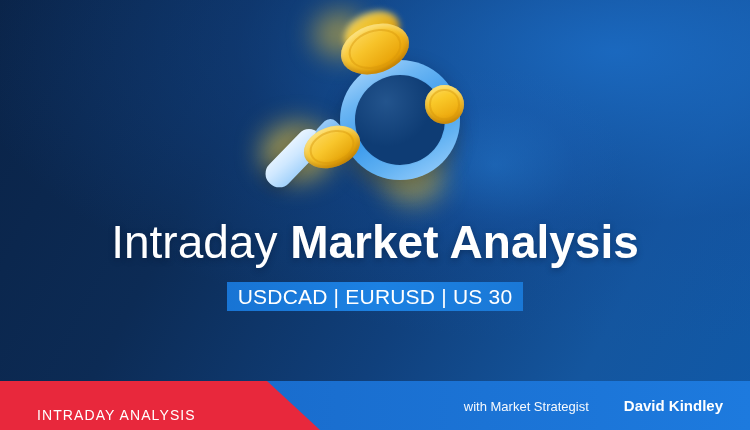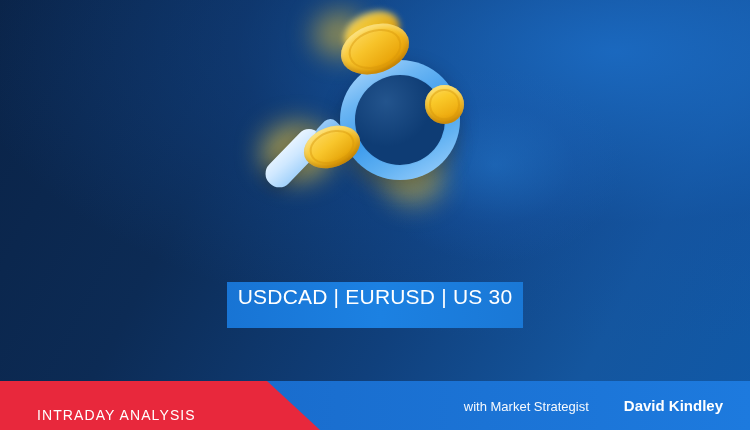--- a/index.html
+++ b/index.html
@@ -81,21 +81,21 @@
   
   .headline{
     position:absolute;left:0;top:216px;width:750px;text-align:center;
     color:#ffffff;font-size:46px;line-height:52px;white-space:nowrap;
     text-shadow:0 2px 6px rgba(3,18,40,0.35);
   }
   .headline .light{font-weight:300;}
   .headline .bold{font-weight:700;}
 
   .pairs-badge{
-    position:absolute;left:227px;top:282px;width:296px;height:46px;
+    position:absolute;left:227px;top:282px;width:296px;height:29px;
     background:linear-gradient(92deg,#1874d4 0%,#1c81e2 52%,#1a78d6 100%);
     color:#ffffff;font-size:21px;line-height:29px;text-align:center;font-weight:400;
     letter-spacing:0.2px;
   }
 
   
   .bottom-bar{
     position:absolute;left:0;top:381px;width:750px;height:49px;
     background:linear-gradient(92deg,#1565c6 0%,#1a6fd0 45%,#1d7ade 100%);
     overflow:hidden;
@@ -146,20 +146,23 @@
         <div class="disc"></div>
       </div>
     <div class="coin coin-left">
         <div class="disc"></div>
       </div>
     <div class="coin coin-right">
         <div class="disc"></div>
       </div>
   </div>
 
+  <div class="headline">
+    <span class="light">Intraday </span><span class="bold">Market Analysis</span>
+  </div>
 
   <div class="pairs-badge">USDCAD | EURUSD | US 30</div>
 
   <div class="bottom-bar">
     <div class="red-wedge"></div>
     <div class="bar-label">INTRADAY ANALYSIS</div>
     <div class="credit">
       <span class="with">with Market Strategist</span>
       <span class="name">David Kindley</span>
     </div>

